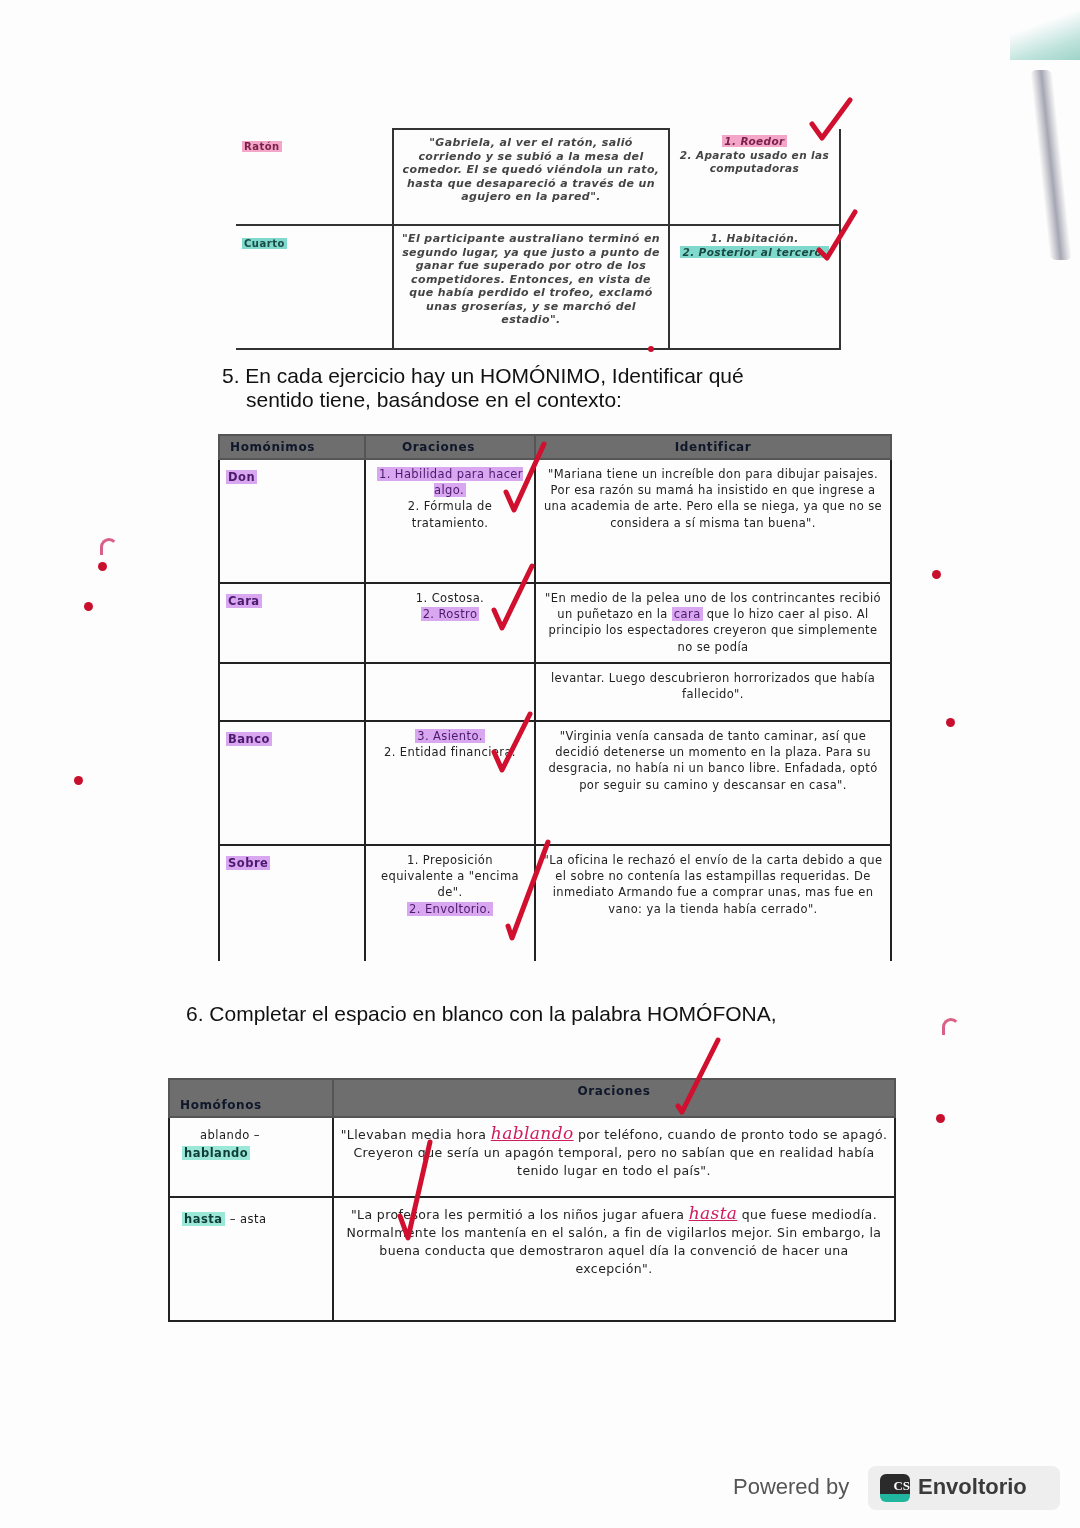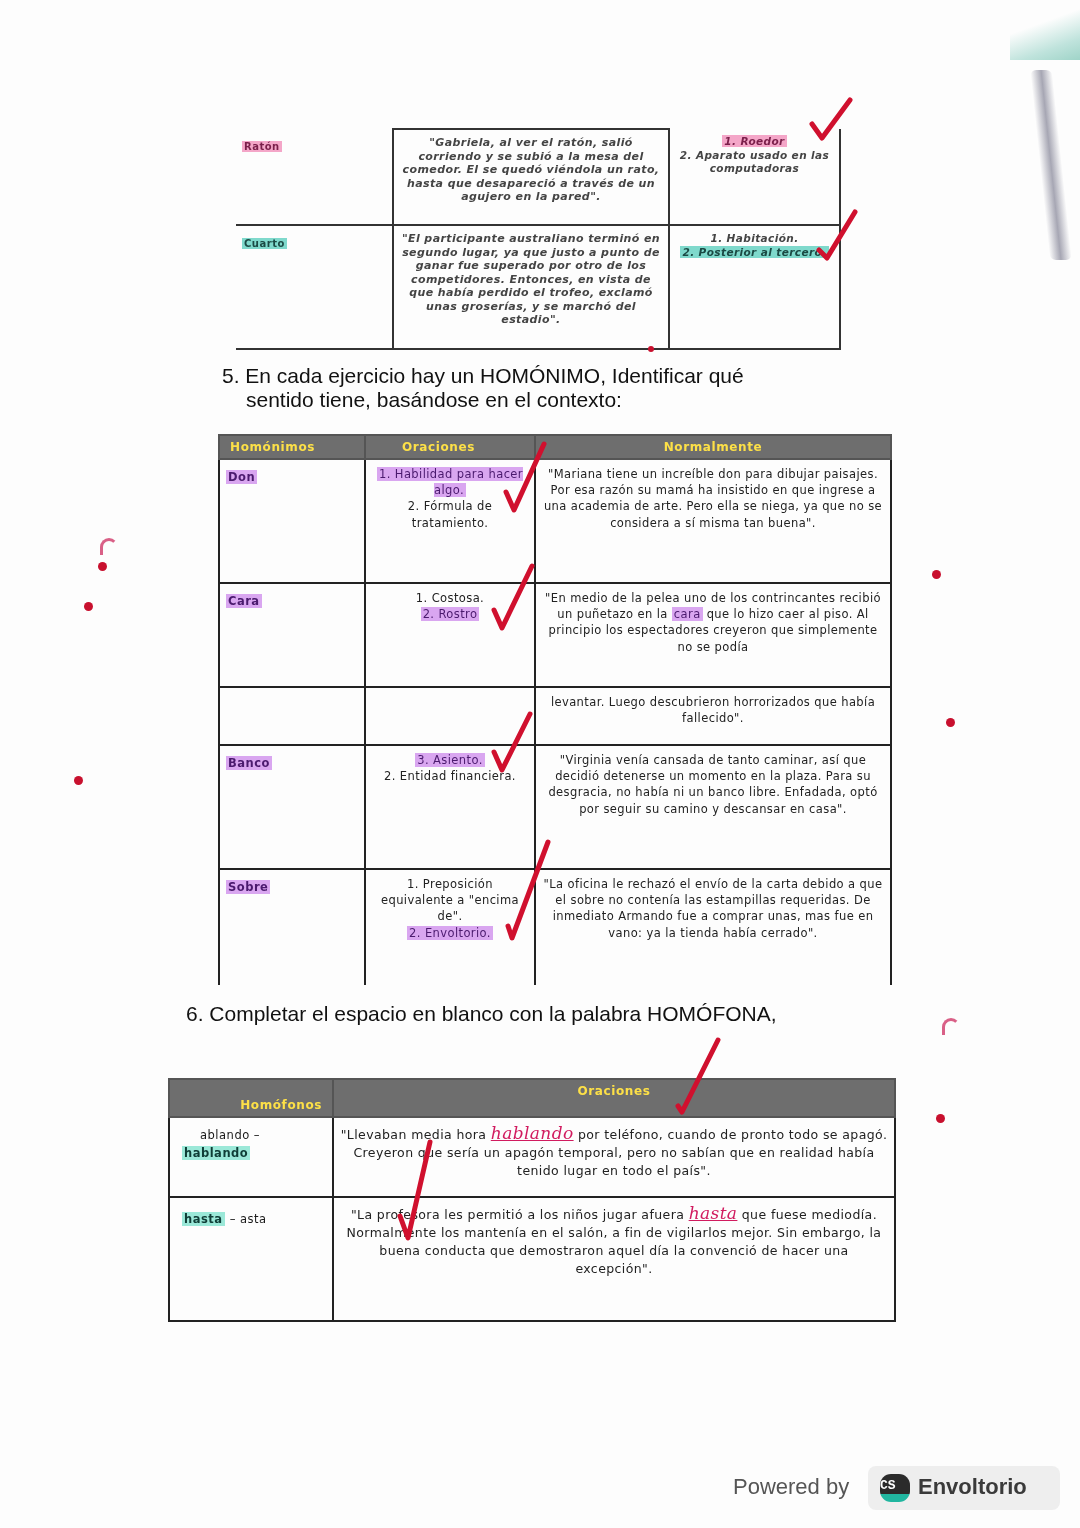--- a/index.html
+++ b/index.html
@@ -13,21 +13,21 @@
   
   .edge-teal { left:1010px; top:0; width:70px; height:60px;
     background:linear-gradient(160deg, rgba(255,255,255,0) 40%, #bfe3dc 75%, #9fd4c8 100%); }
   .edge-shadow { left:1040px; top:70px; width:22px; height:190px;
     background:linear-gradient(90deg, rgba(140,140,160,0.0), rgba(120,120,140,0.65), rgba(255,255,255,0));
     transform:skewX(6deg); border-radius:6px; }
 
   
   .tbl { position:absolute; border-collapse:collapse; table-layout:fixed; }
   .tbl td, .tbl th { border:2px solid #222; vertical-align:top; padding:6px 6px; }
-  .tbl th { background:#6e6e6e; color:#fde047; font-weight:bold; font-size:12px;
+  .tbl th { background:#6e6e6e; color:#0f172a; font-weight:bold; font-size:12px;
     letter-spacing:0.6px; text-align:left; padding:4px 10px; border-color:#555; }
   .tbl th.center { text-align:center; }
   .cell-text { font-size:11.5px; line-height:16.2px; text-align:center; font-weight:600; color:#222; letter-spacing:0.4px; }
   .cell-word { font-size:11.5px; font-weight:bold; letter-spacing:0.5px; }
 
   .hl-pink { background:#f4a6c8; color:#7a1f4a; padding:0 2px; }
   .hl-teal { background:#7fd9cc; color:#1b4a44; padding:0 2px; }
   .hl-purple { background:#d9a6f0; color:#4b1a6e; padding:0 2px; }
   .hl-green { background:#9be8d8; color:#0f3d36; padding:0 2px; }
 
@@ -43,23 +43,23 @@
   .checkmark { position:absolute; }
   .dot { position:absolute; width:9px; height:9px; border-radius:50%; background:#c8102e; }
   .hook { position:absolute; border:3px solid #d13a6a; border-bottom:none; border-left-color:#d13a6a; border-right-color:transparent;
     width:12px; height:14px; border-radius:10px 10px 0 0; opacity:0.8; }
 
   .handwritten { font-family:"DejaVu Serif", serif; color:#d11b5f; font-style:italic; font-size:17px; text-decoration:underline; text-decoration-color:#d11b5f; }
 
   
   .powered { left:733px; top:1474px; font-family:"Liberation Sans", sans-serif; font-size:22px; color:#555; }
   .badge { left:868px; top:1466px; width:192px; height:44px; background:#eeeeee; border-radius:8px; }
-  .cs-logo { left:880px; top:1474px; width:30px; height:28px; border-radius:11px;
+  .cs-logo { left:880px; top:1474px; width:30px; height:28px; border-radius:6px;
     background:linear-gradient(180deg,#2b2b2b 0%, #2b2b2b 70%, #21b6a0 70%, #21b6a0 100%);
-    color:#fff; font-weight:bold; font-size:13px; text-align:left; line-height:24px; font-family:Liberation Mono, monospace; }
+    color:#fff; font-weight:bold; font-size:13px; text-align:right; line-height:24px; font-family:Liberation Serif, serif; }
   .cs-name { left:918px; top:1474px; font-family:"Liberation Sans", sans-serif; font-size:22px; color:#3a3a3a; font-weight:600; }
 </style>
 </head>
 <body>
 
 <div class="abs edge-teal"></div>
 <div class="abs edge-shadow"></div>
 
 <table class="tbl faded" style="left:236px; top:128px; width:604px;">
   <colgroup>
@@ -107,37 +107,37 @@
 <table class="tbl" style="left:218px; top:434px; width:672px;">
   <colgroup>
       <col style="width:146px">
       <col style="width:170px">
       <col style="width:356px">
     </colgroup>
   <tbody>
       <tr style="height:24px;">
     <th>Homónimos</th>
     <th style="padding-left:36px;">Oraciones</th>
-    <th class="center">Normalmente</th>
+    <th class="center">Identificar</th>
   </tr>
 
   <tr style="height:124px;">
     <td><span class="cell-word hl-purple">Don</span></td>
     <td>
           <div class="cell-text" style="font-weight:500;">
       <span class="hl-purple">1. Habilidad para hacer algo.</span><br>
       <span>2. Fórmula de tratamiento.</span>
     </div>
         </td>
     <td>
           <div class="cell-text" style="font-weight:500;">"Mariana tiene un increíble don para dibujar paisajes. Por esa razón su mamá ha insistido en que ingrese a una academia de arte. Pero ella se niega, ya que no se considera a sí misma tan buena".</div>
         </td>
   </tr>
 
-  <tr style="height:104px;">
+  <tr style="height:80px;">
     <td><span class="cell-word hl-purple">Cara</span></td>
     <td>
           <div class="cell-text" style="font-weight:500;">
       <span>1. Costosa.</span><br>
       <span class="hl-purple">2. Rostro</span>
     </div>
         </td>
     <td>
           <div class="cell-text" style="font-weight:500;">
       <span>"En medio de la pelea uno de los contrincantes recibió un puñetazo en la</span>
@@ -187,21 +187,21 @@
   <div>6. Completar el espacio en blanco con la palabra HOMÓFONA,</div>
 </div>
 
 <table class="tbl" style="left:168px; top:1078px; width:726px;">
   <colgroup>
       <col style="width:164px">
       <col style="width:562px">
     </colgroup>
   <tbody>
       <tr style="height:38px;">
-    <th style="vertical-align:bottom;text-align:right;">Homófonos</th>
+    <th style="vertical-align:bottom;">Homófonos</th>
     <th class="center" style="vertical-align:top;">Oraciones</th>
   </tr>
   <tr style="height:80px;">
     <td style="padding:10px 12px;">
       <div class="cell-word" style="font-weight:500;margin-left:18px;">ablando –</div>
       <div><span class="cell-word hl-green">hablando</span></div>
     </td>
     <td>
           <div class="cell-text" style="font-weight:500; font-size:12.5px; line-height:18px;">
       <span>"Llevaban media hora</span>

